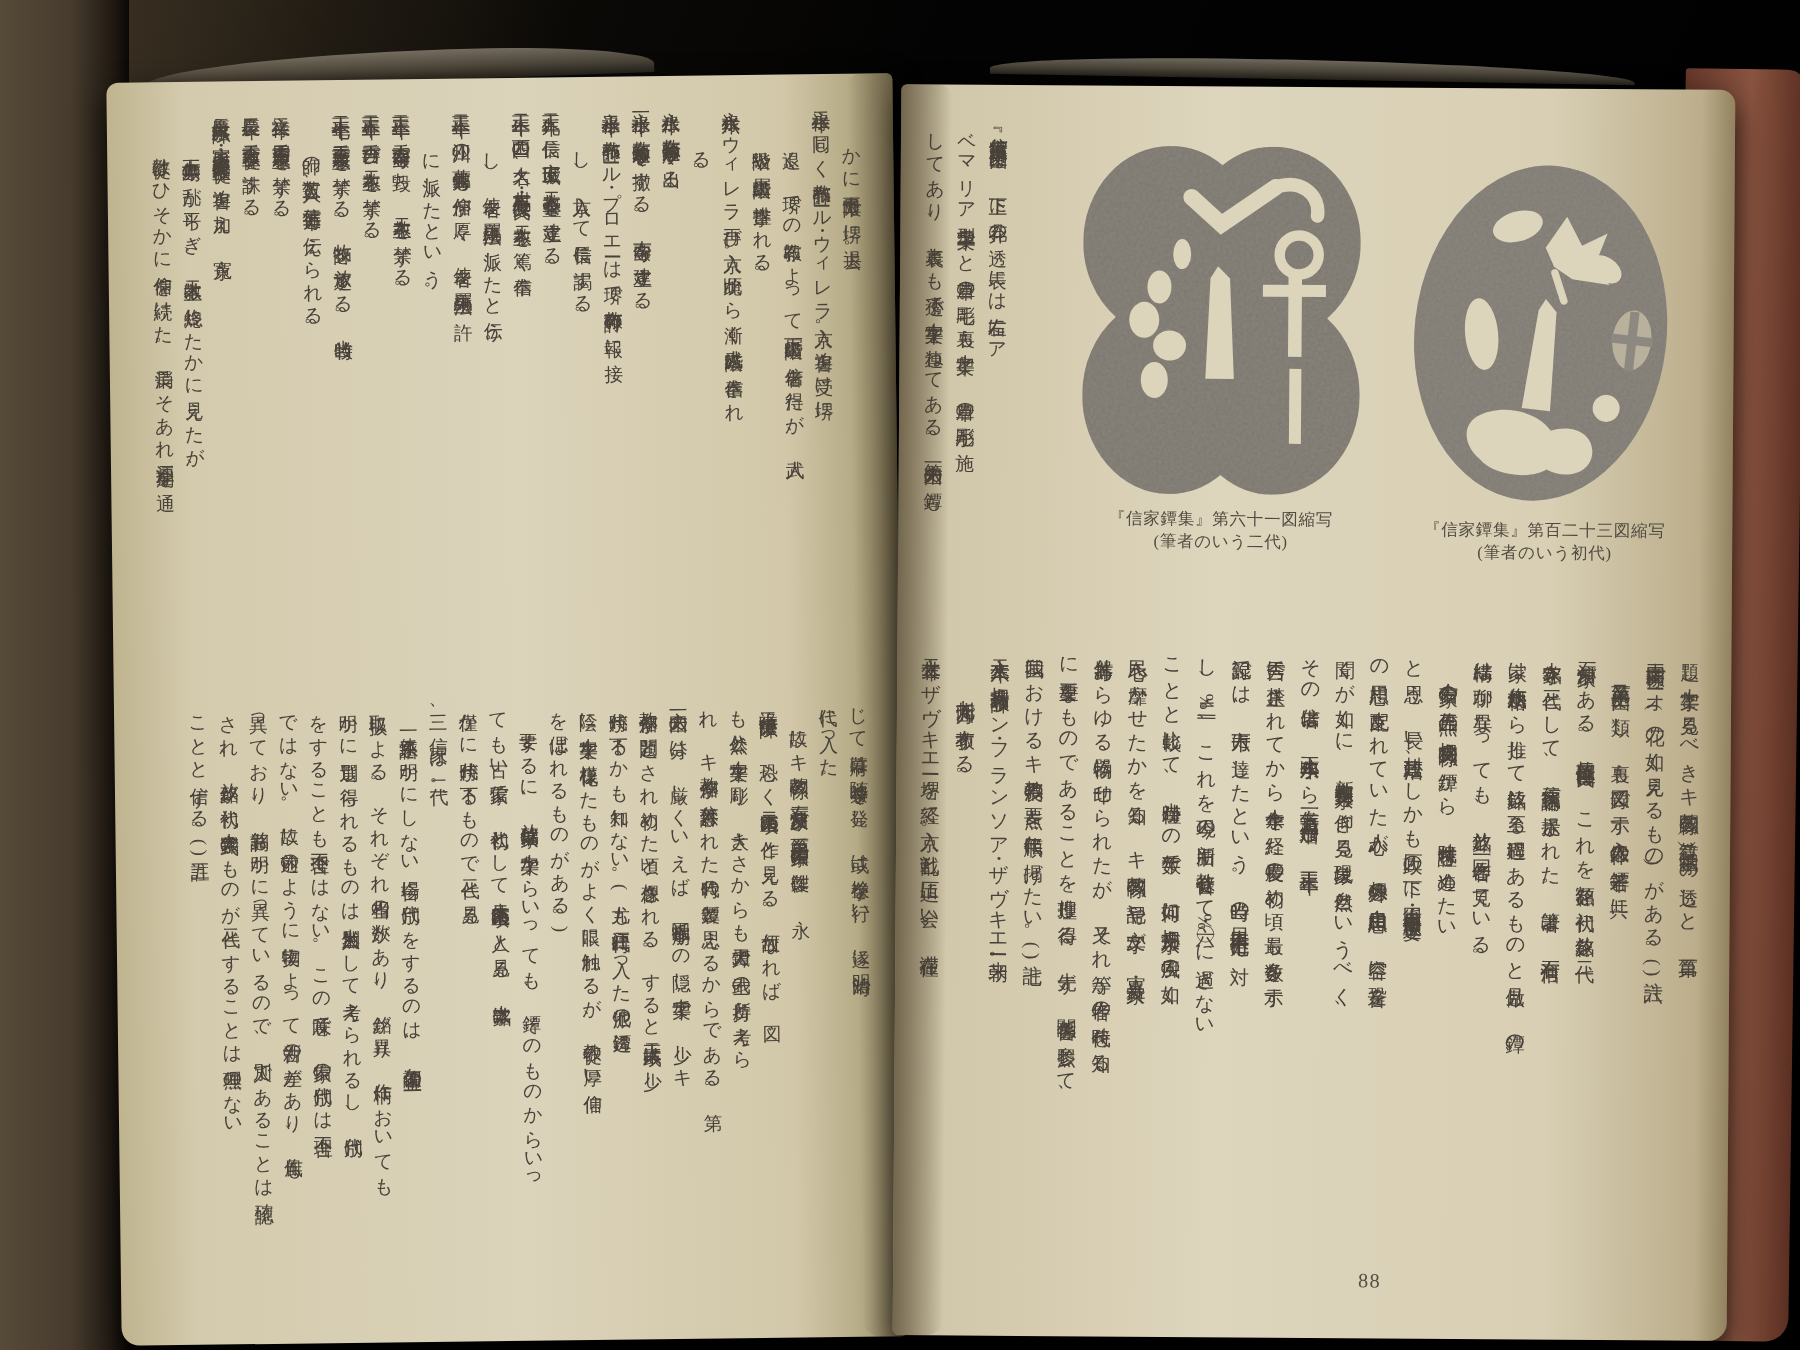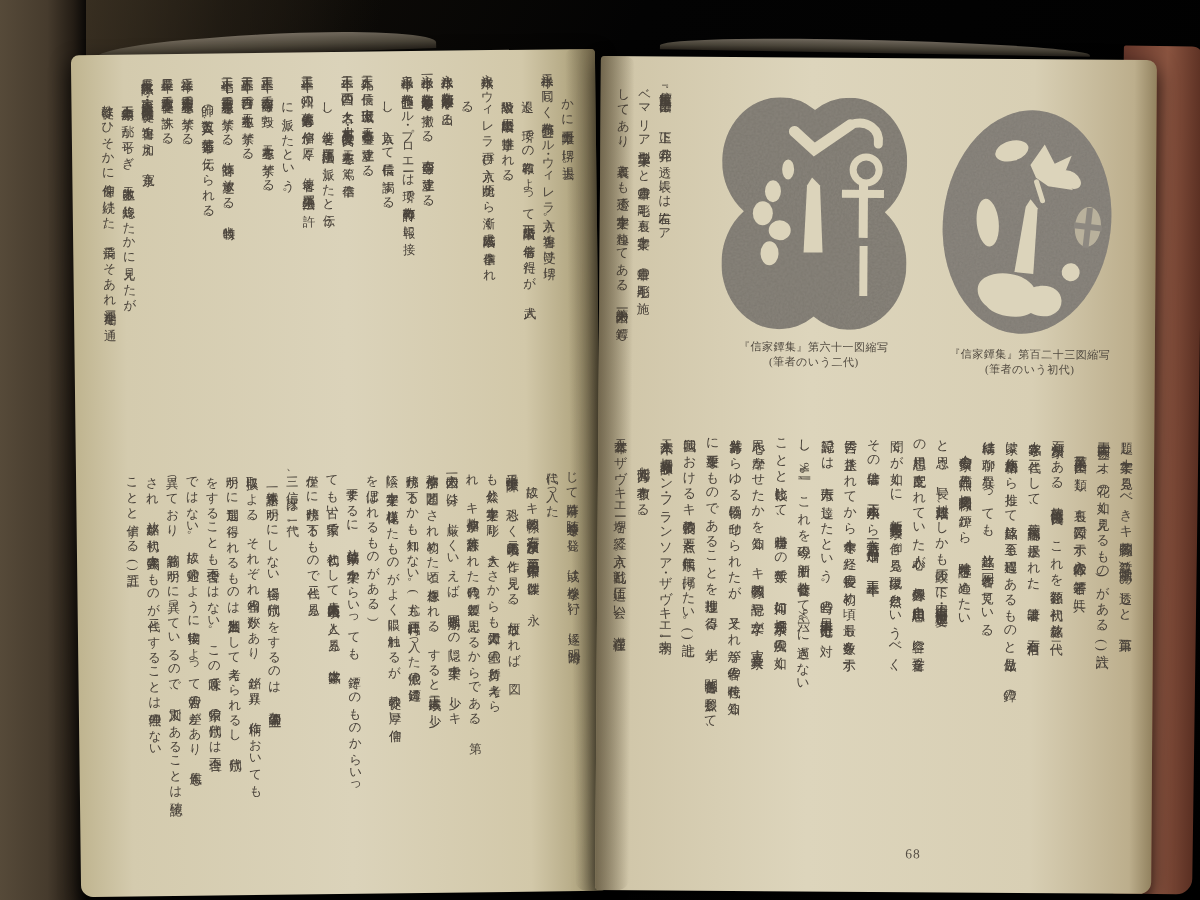--- a/index.html
+++ b/index.html
@@ -216,15 +216,15 @@
         <div>ことと比較して、当時僅かの年数で、如何に切支丹宗が疾風の如く</div>
         <div>民心を靡かせたかを知る。キ教関係の記号や文字が、軍器・家具・</div>
         <div>什器等あらゆる器物に印せられたが、又それ等が作者の時代を知る</div>
         <div>に重要なものであることを推理し得る。先ず、関係書を参照して、</div>
         <div>我国におけるキ教消長の要点を年代順に掲げたい。(註七)</div>
         <div>天文十八年　切支丹布教師サン・フランソア・ザヴキエー来朝。</div>
         <div>　　九州方面で布教する。</div>
         <div>天文廿年　ザヴキエー堺を経て入京。戦乱と圧迫に会い、滞在僅</div>
       </div>
 
-    <div class="pageno">68</div>
+    <div class="pageno">88</div>
   </div>
 </div>
 
 </body></html>

